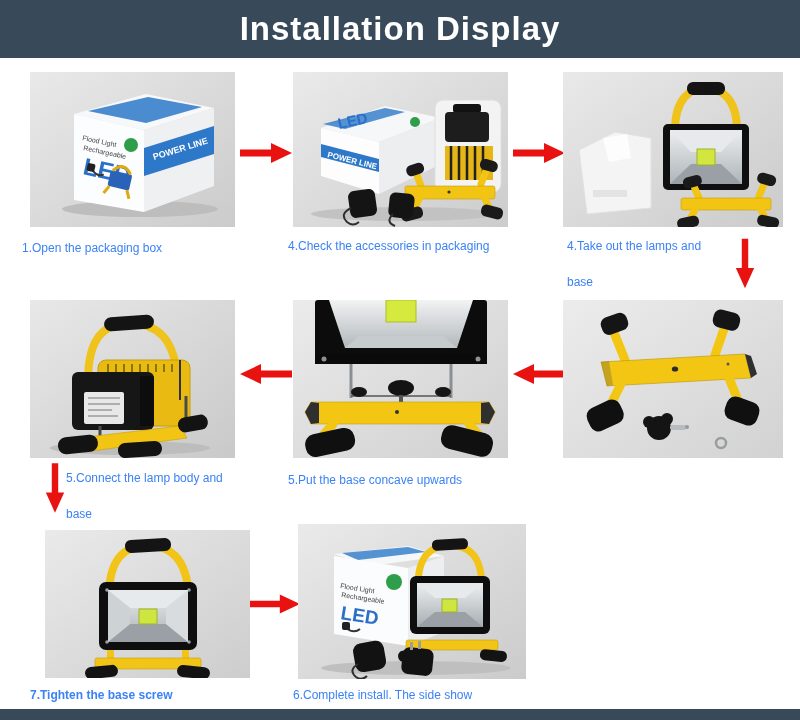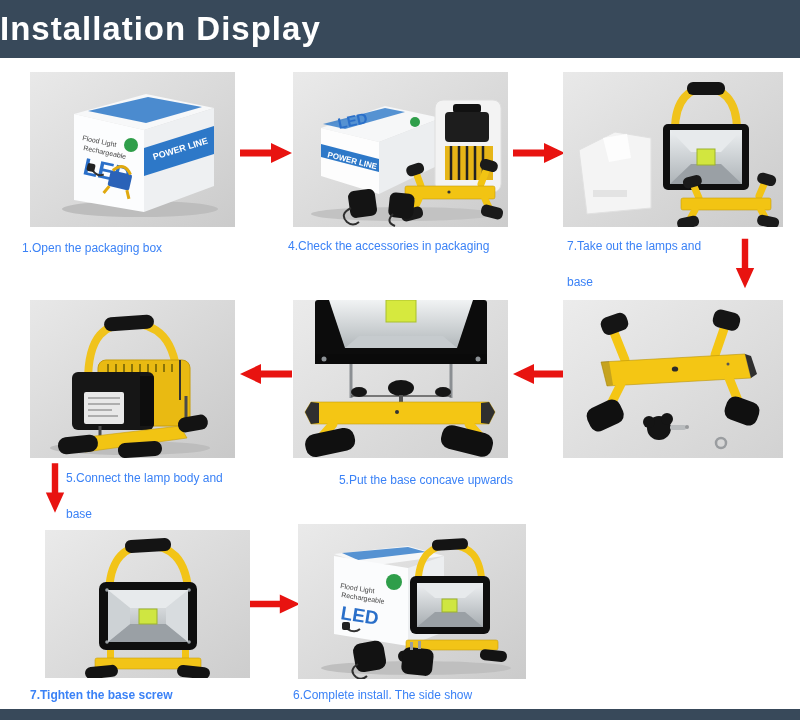--- a/index.html
+++ b/index.html
@@ -1,40 +1,40 @@
 <!DOCTYPE html>
 <html><head>
 <meta charset="utf-8">
 <style>
   html,body{margin:0;padding:0;background:#ffffff;}
   .page{position:relative;width:800px;height:720px;background:#ffffff;overflow:hidden;
         font-family:"Liberation Sans",sans-serif;}
   .banner{position:absolute;left:0;top:0;width:800px;height:58px;background:#38495a;}
-  .banner h1{margin:0;line-height:58px;color:#ffffff;
+  .banner h1{margin:0;line-height:58px;text-align:center;color:#ffffff;
              font-size:33px;font-weight:bold;letter-spacing:1px;}
   .bottombar{position:absolute;left:0;top:709px;width:800px;height:11px;background:#38495a;}
   .photo{position:absolute;}
   .photo svg{display:block;}
   .arrow{position:absolute;}
   .caption{position:absolute;color:#3b82f6;font-size:12px;line-height:36px;}
   .caption.single{line-height:26px;white-space:nowrap;}
   
   .p1{left:30px;top:72px;}   .p2{left:293px;top:72px;}  .p3{left:563px;top:72px;}
   .p6{left:30px;top:300px;}  .p5{left:293px;top:300px;} .p4{left:563px;top:300px;}
   .p7{left:45px;top:530px;}  .p8{left:298px;top:524px;}
   .a12{left:240px;top:141px;} .a23{left:513px;top:141px;}
   .a3d{left:734px;top:236px;}
   .a45{left:513px;top:362px;} .a56{left:240px;top:362px;}
   .a6d{left:44px;top:462px;}
   .a78{left:250px;top:592px;}
   .c1{left:22px;top:230px;width:192px;}
   .c2{left:288px;top:228px;width:220px;}
   .c3{left:567px;top:228px;width:150px;}
   .c6{left:66px;top:460px;width:185px;}
-  .c5{left:288px;top:462px;width:225px;text-align:right;}
+  .c5{left:288px;top:462px;width:225px;}
   .c4{left:567px;top:462px;width:205px;}
   .c7{left:30px;top:682px;font-weight:bold;}
   .c8{left:293px;top:682px;}
 </style>
 </head>
 <body>
 
 <div class="page">
 
   <header class="banner">
@@ -172,21 +172,21 @@
   </div>
 
   <div class="arrow a3d">
     <svg width="22" height="55" viewBox="0 0 24 54">
       <polygon points="8.5,0 15.5,0 15.5,32 22,32 12,54 2,32 8.5,32" fill="#e81310"></polygon>
     </svg>
   </div>
 
   <div class="caption c1">1.Open the packaging box</div>
   <div class="caption c2">4.Check the accessories in packaging</div>
-  <div class="caption c3">7.Take out the lamps and base</div>
+  <div class="caption c3">4.Take out the lamps and base</div>
 
   <div class="photo p6">
     <svg width="205" height="158" viewBox="0 0 205 158">
       <defs>
         <linearGradient id="bg6" x1="0" y1="0" x2="1" y2="1">
           <stop offset="0" stop-color="#e8e8e8"></stop>
             <stop offset="1" stop-color="#c9c9c9"></stop>
         </linearGradient>
       </defs>
       <rect width="205" height="158" fill="url(#bg6)"></rect>

